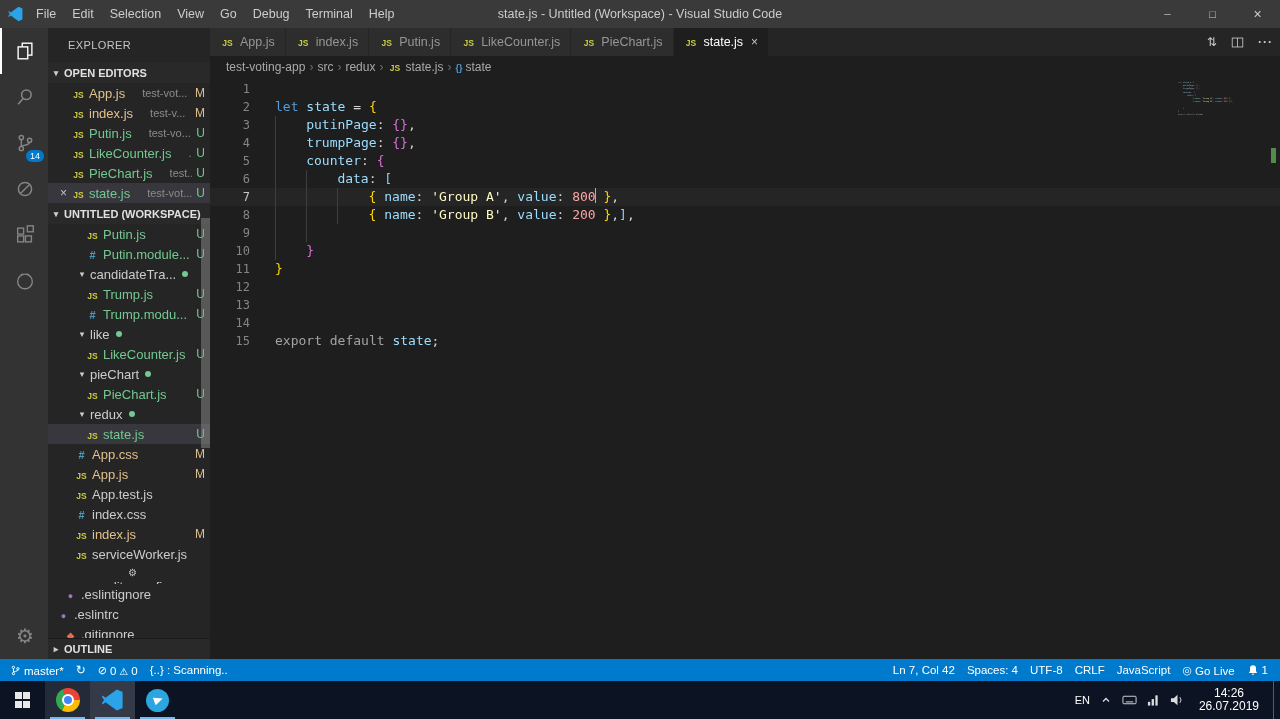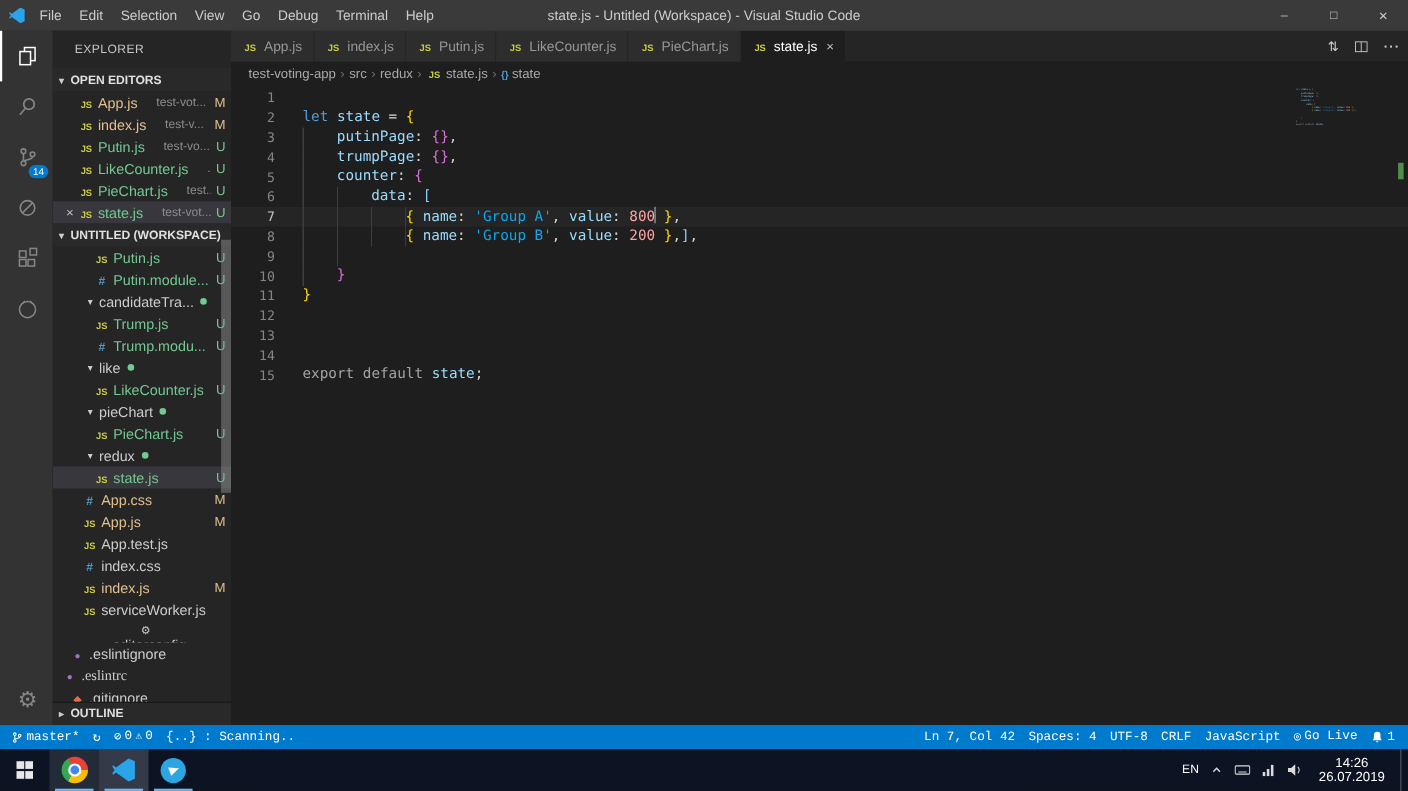--- a/index.html
+++ b/index.html
@@ -94,35 +94,35 @@
         font:12px/18px "DejaVu Sans Mono", monospace; }
   .ltxt { margin-left:25px; font:13px/18px "DejaVu Sans Mono", monospace; white-space:pre; }
   .line.cur { background:rgba(255,255,255,0.035); }
   .line.cur .ln { color:#c6c6c6; }
   .indent { display:inline-block; height:18px; vertical-align:top;
             background:repeating-linear-gradient(to right,#3e3e3e 0,#3e3e3e 1px,transparent 1px,transparent 31.2px); }
   .cursor { display:inline-block; width:1.6px; height:15px; margin:0 -0.8px; background:#aeafad;
             vertical-align:-2px; animation:blink 1s steps(1) infinite; }
   @keyframes blink { 50% { opacity:0; } }
   .t-kw{color:#569cd6} .t-kw2{color:#a3a3a3} .t-vr{color:#9cdcfe} .t-pl{color:#d4d4d4}
-  .t-b1{color:#ffd700} .t-b2{color:#da70d6} .t-b3{color:#87cefa} .t-st{color:#0ea5e9} .t-nu{color:#fca5a5}
+  .t-b1{color:#ffd700} .t-b2{color:#da70d6} .t-b3{color:#87cefa} .t-st{color:#fef9c3} .t-nu{color:#fca5a5}
 
   .minimap { position:absolute; top:0; right:14px; width:88px; height:100%; }
   .mm { padding-top:3px; }
   .mm-line { font:2px/3.2px "DejaVu Sans Mono", monospace; white-space:pre; opacity:.85; }
   .overview { position:absolute; top:0; right:0; width:14px; height:100%; }
   .ov-mark { position:absolute; top:70px; right:4px; width:5px; height:15px;
              background:rgba(90,160,85,0.85); }
 
   
   .statusbar { height:22px; background:#007acc; display:flex; align-items:center;
                color:#ffffff; font-size:11.5px; }
   .sb-left { display:flex; align-items:center; padding-left:4px; }
   .sb-right { margin-left:auto; display:flex; align-items:center; padding-right:6px; }
-  .sb-item { display:flex; align-items:flex-start; gap:3px; padding:0 6px; white-space:nowrap;font-family:Liberation Mono, monospace; }
+  .sb-item { display:flex; align-items:flex-end; gap:3px; padding:0 6px; white-space:nowrap; }
   .i-sync::before { content:"↻"; font-size:12px; }
   .i-err::before { content:"⊘"; font-size:11px; }
   .i-warn::before { content:"⚠"; font-size:10px; }
   .i-bc::before { content:"◎"; font-size:11px; }
 
   
   .taskbar { height:38px; background:#0c1322; display:flex; align-items:stretch; }
   .tb-btn { width:45px; display:flex; align-items:center; justify-content:center; position:relative; }
   .tb-btn.running::after { content:""; position:absolute; bottom:0; left:5px; right:5px;
                            height:2px; background:#76b9ed; }
@@ -357,21 +357,21 @@
           <span class="fname">serviceWorker.js</span>
         </div>
         <div class="row" style="padding-left: 15px; flex-direction: column;">
           <span class="fi fi-editorconfig"></span>
           <span class="fname">.editorconfig</span>
         </div>
         <div class="row" style="padding-left: 15px;">
           <span class="fi fi-eslint"></span>
           <span class="fname">.eslintignore</span>
         </div>
-        <div class="row" style=" font-family: Liberation Serif, serif;">
+        <div class="row" style="">
           <span class="fi fi-eslint"></span>
           <span class="fname">.eslintrc</span>
         </div>
         <div class="row" style="padding-left: 15px;">
           <span class="fi fi-git"></span>
           <span class="fname">.gitignore</span>
         </div>
       </div>
     <div class="sec-header outline-header">
       <span class="chev chev-r"></span>

